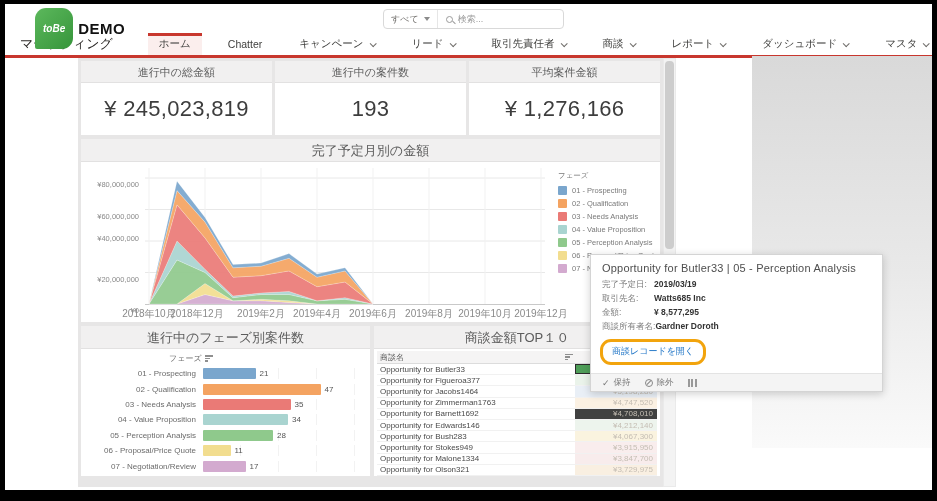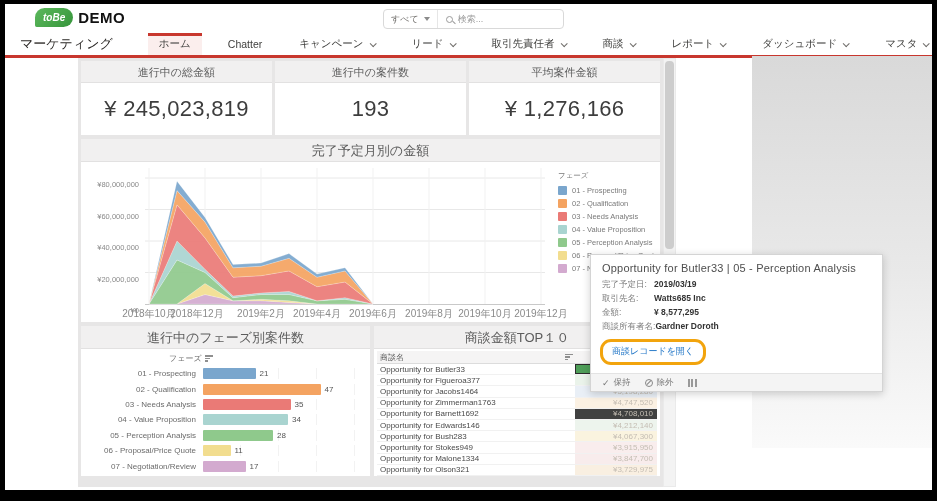--- a/index.html
+++ b/index.html
@@ -11,21 +11,21 @@
   .screen {
     position: absolute; left: 5px; top: 4px; width: 927px; height: 486px;
     background: #fff; overflow: hidden;
   }
 
   
   .gheader { height: 29px; position: relative; background: #fff; }
   .logo { position: absolute; left: 30px; top: 4px; display: flex; align-items: center; }
   .logo-badge {
     background: linear-gradient(135deg,#5cb85c,#36953b); color: #fff; font-weight: bold;
-    font-style: italic; font-size: 10px; padding: 4px 8px;
+    font-style: italic; font-size: 10px; padding: 15px 8px;
     border-radius: 11px 11px 11px 2px;
   }
   .logo-text { font-size: 15px; font-weight: 800; color: #111; margin-left: 5px; letter-spacing: .5px; }
   .searchbox {
     position: absolute; left: 378px; top: 5px; width: 181px; height: 20px;
     border: 1px solid #d9d9d9; border-radius: 4px; display: flex; align-items: center;
     font-size: 9px; color: #706e6b; background: #fff;
   }
   .scope { padding: 0 7px; height: 100%; display: flex; align-items: center; gap: 5px; border-right: 1px solid #e6e6e6; }
   .tri-down { width: 0; height: 0; border-left: 3px solid transparent; border-right: 3px solid transparent; border-top: 4px solid #8b8b8b; }
@@ -208,21 +208,21 @@
           <div class="kpival">¥ 1,276,166</div>
         </div>
       </div>
 
     <div class="areatile">
       <div class="tilehead bigtilehead">完了予定月別の金額</div>
       <div class="areabody">
         <div class="yaxis" id="yaxis">
             <span style="top: 12px;">¥80,000,000</span>
             <span style="top: 43.5px;">¥60,000,000</span>
-            <span style="top: 75px;">¥40,000,000</span>
+            <span style="top: 66px;">¥40,000,000</span>
             <span style="top: 106.5px;">¥20,000,000</span>
             <span style="top: 138px;">¥0</span>
           </div>
         <div class="plotwrap">
           <svg id="areasvg" width="400" height="138" viewBox="0 0 400 138">
               <line x1="0" y1="10" x2="400" y2="10" stroke="#e8e8e8" stroke-width="1"></line>
               <line x1="0" y1="41.5" x2="400" y2="41.5" stroke="#e8e8e8" stroke-width="1"></line>
               <line x1="0" y1="73" x2="400" y2="73" stroke="#e8e8e8" stroke-width="1"></line>
               <line x1="0" y1="104.5" x2="400" y2="104.5" stroke="#e8e8e8" stroke-width="1"></line>
               <line x1="4" y1="0" x2="4" y2="136" stroke="#f1f1f1" stroke-width="1"></line>

